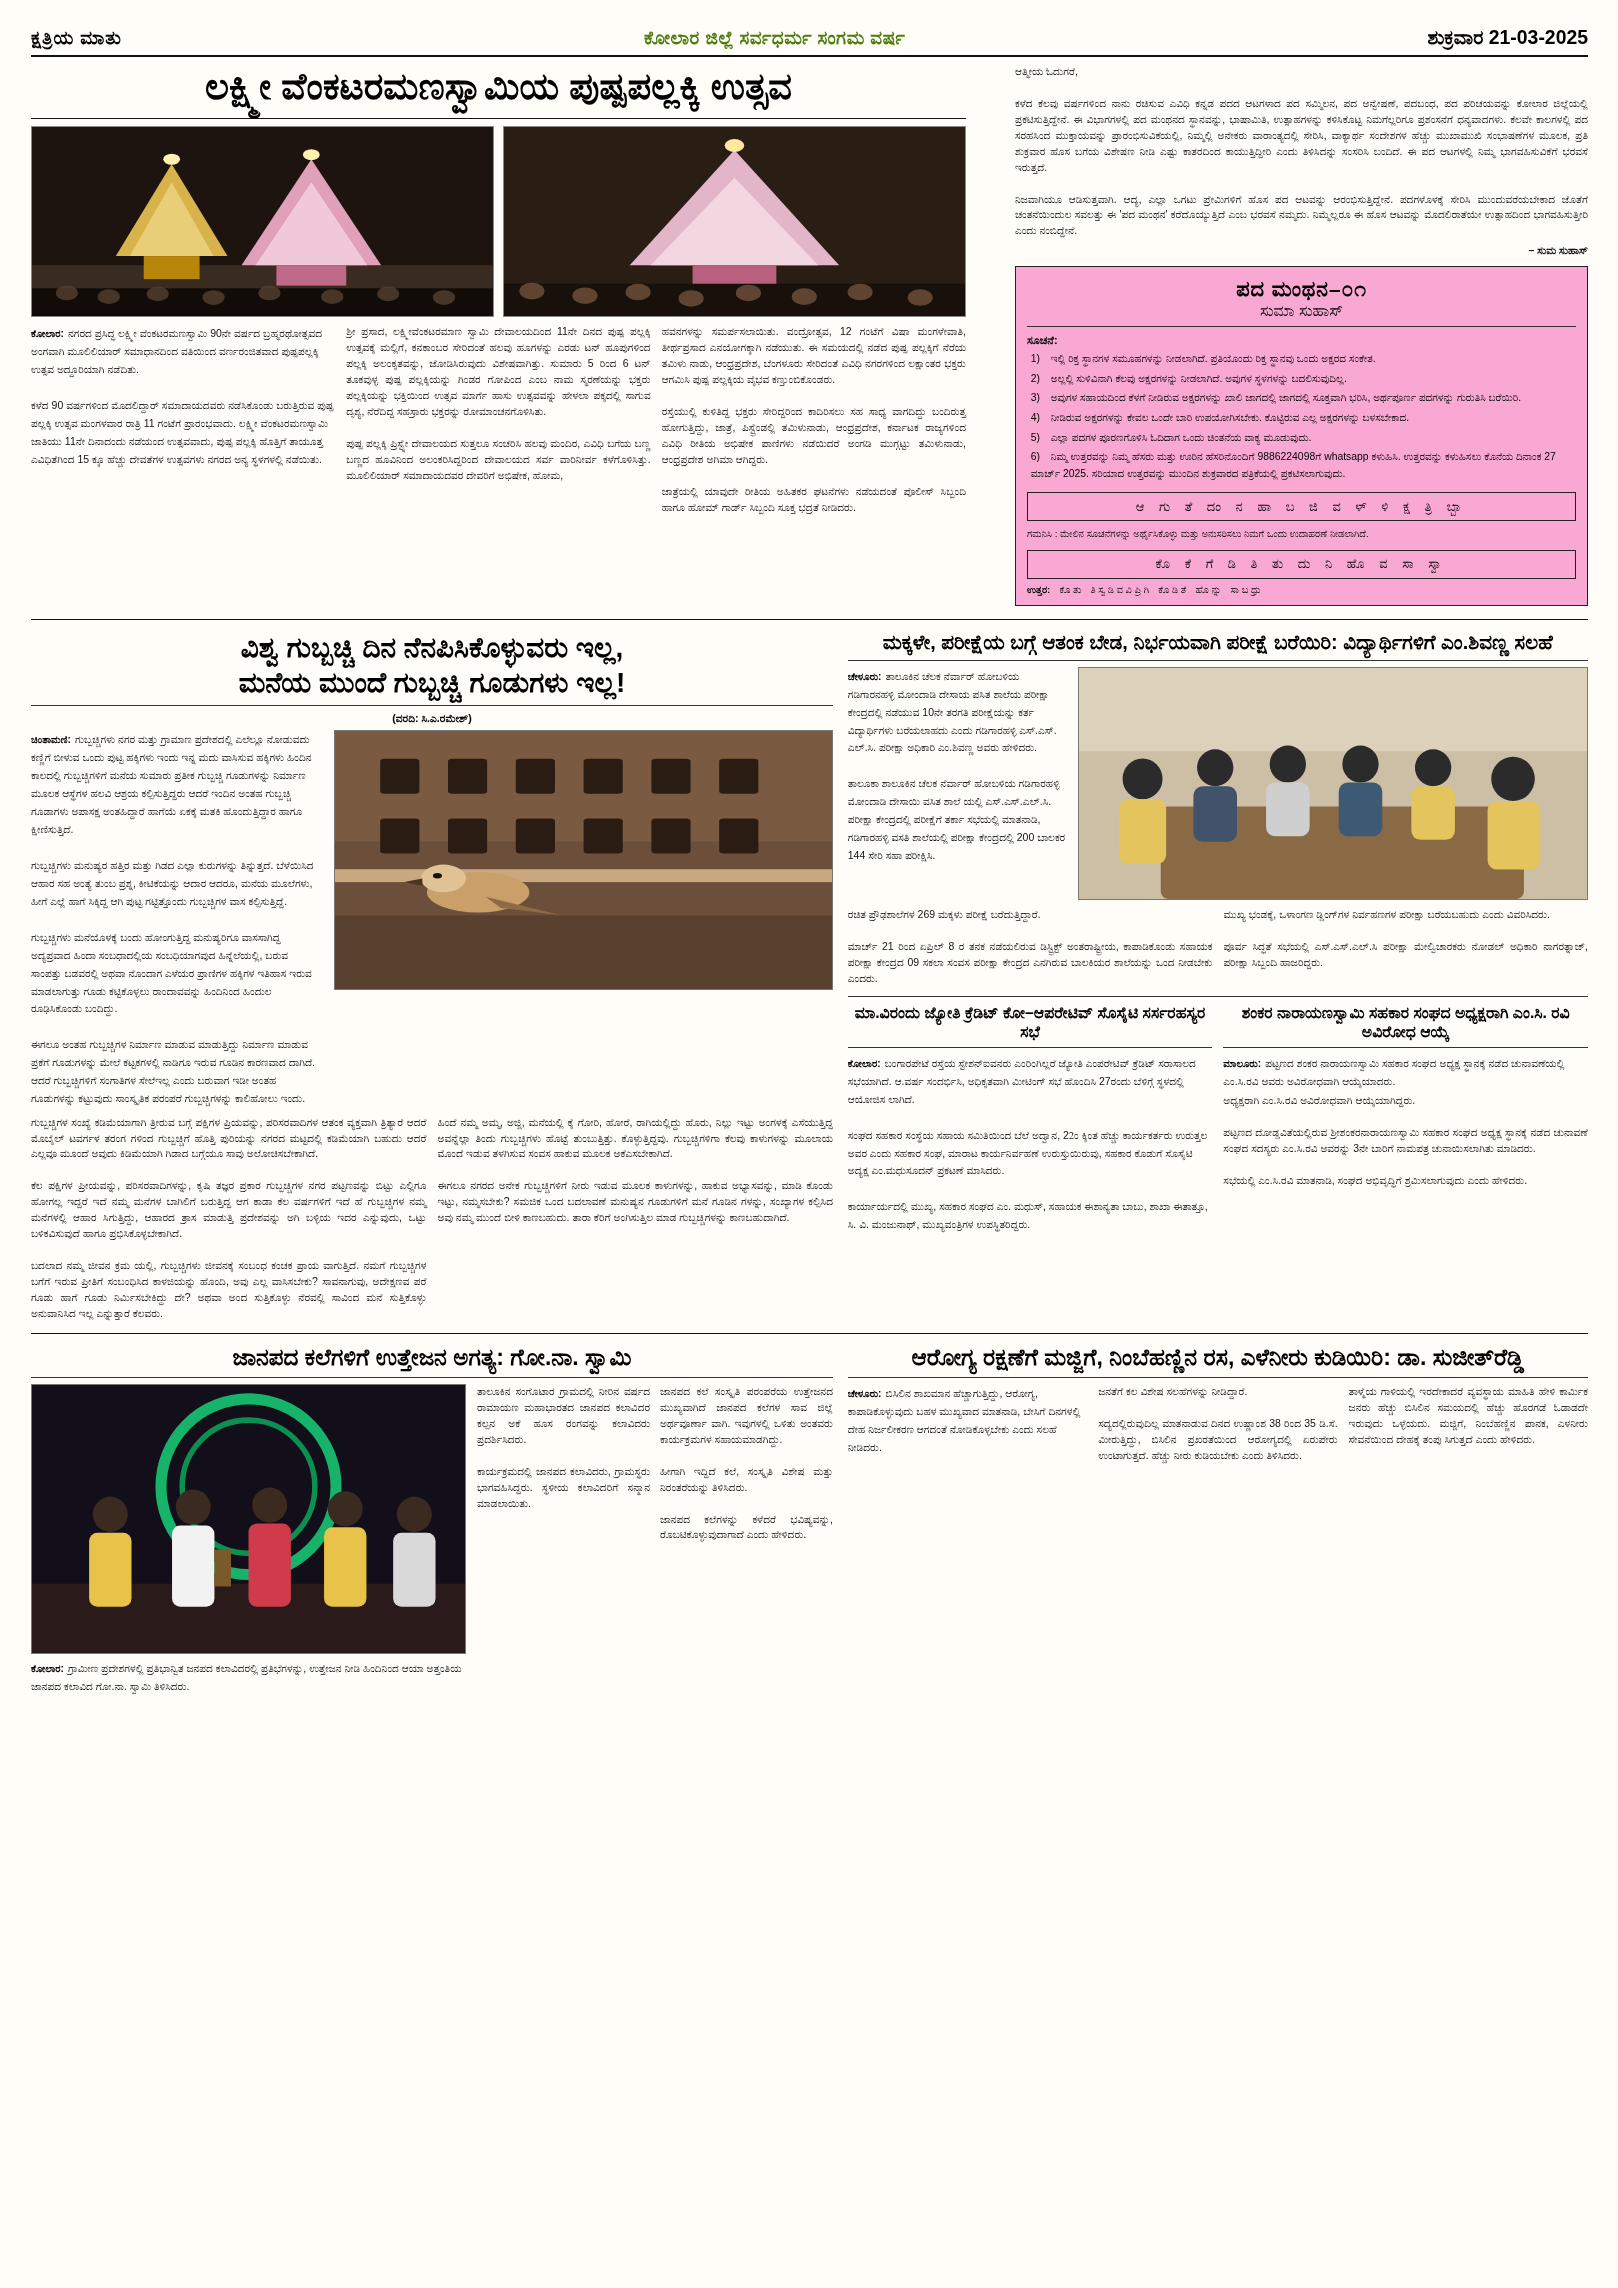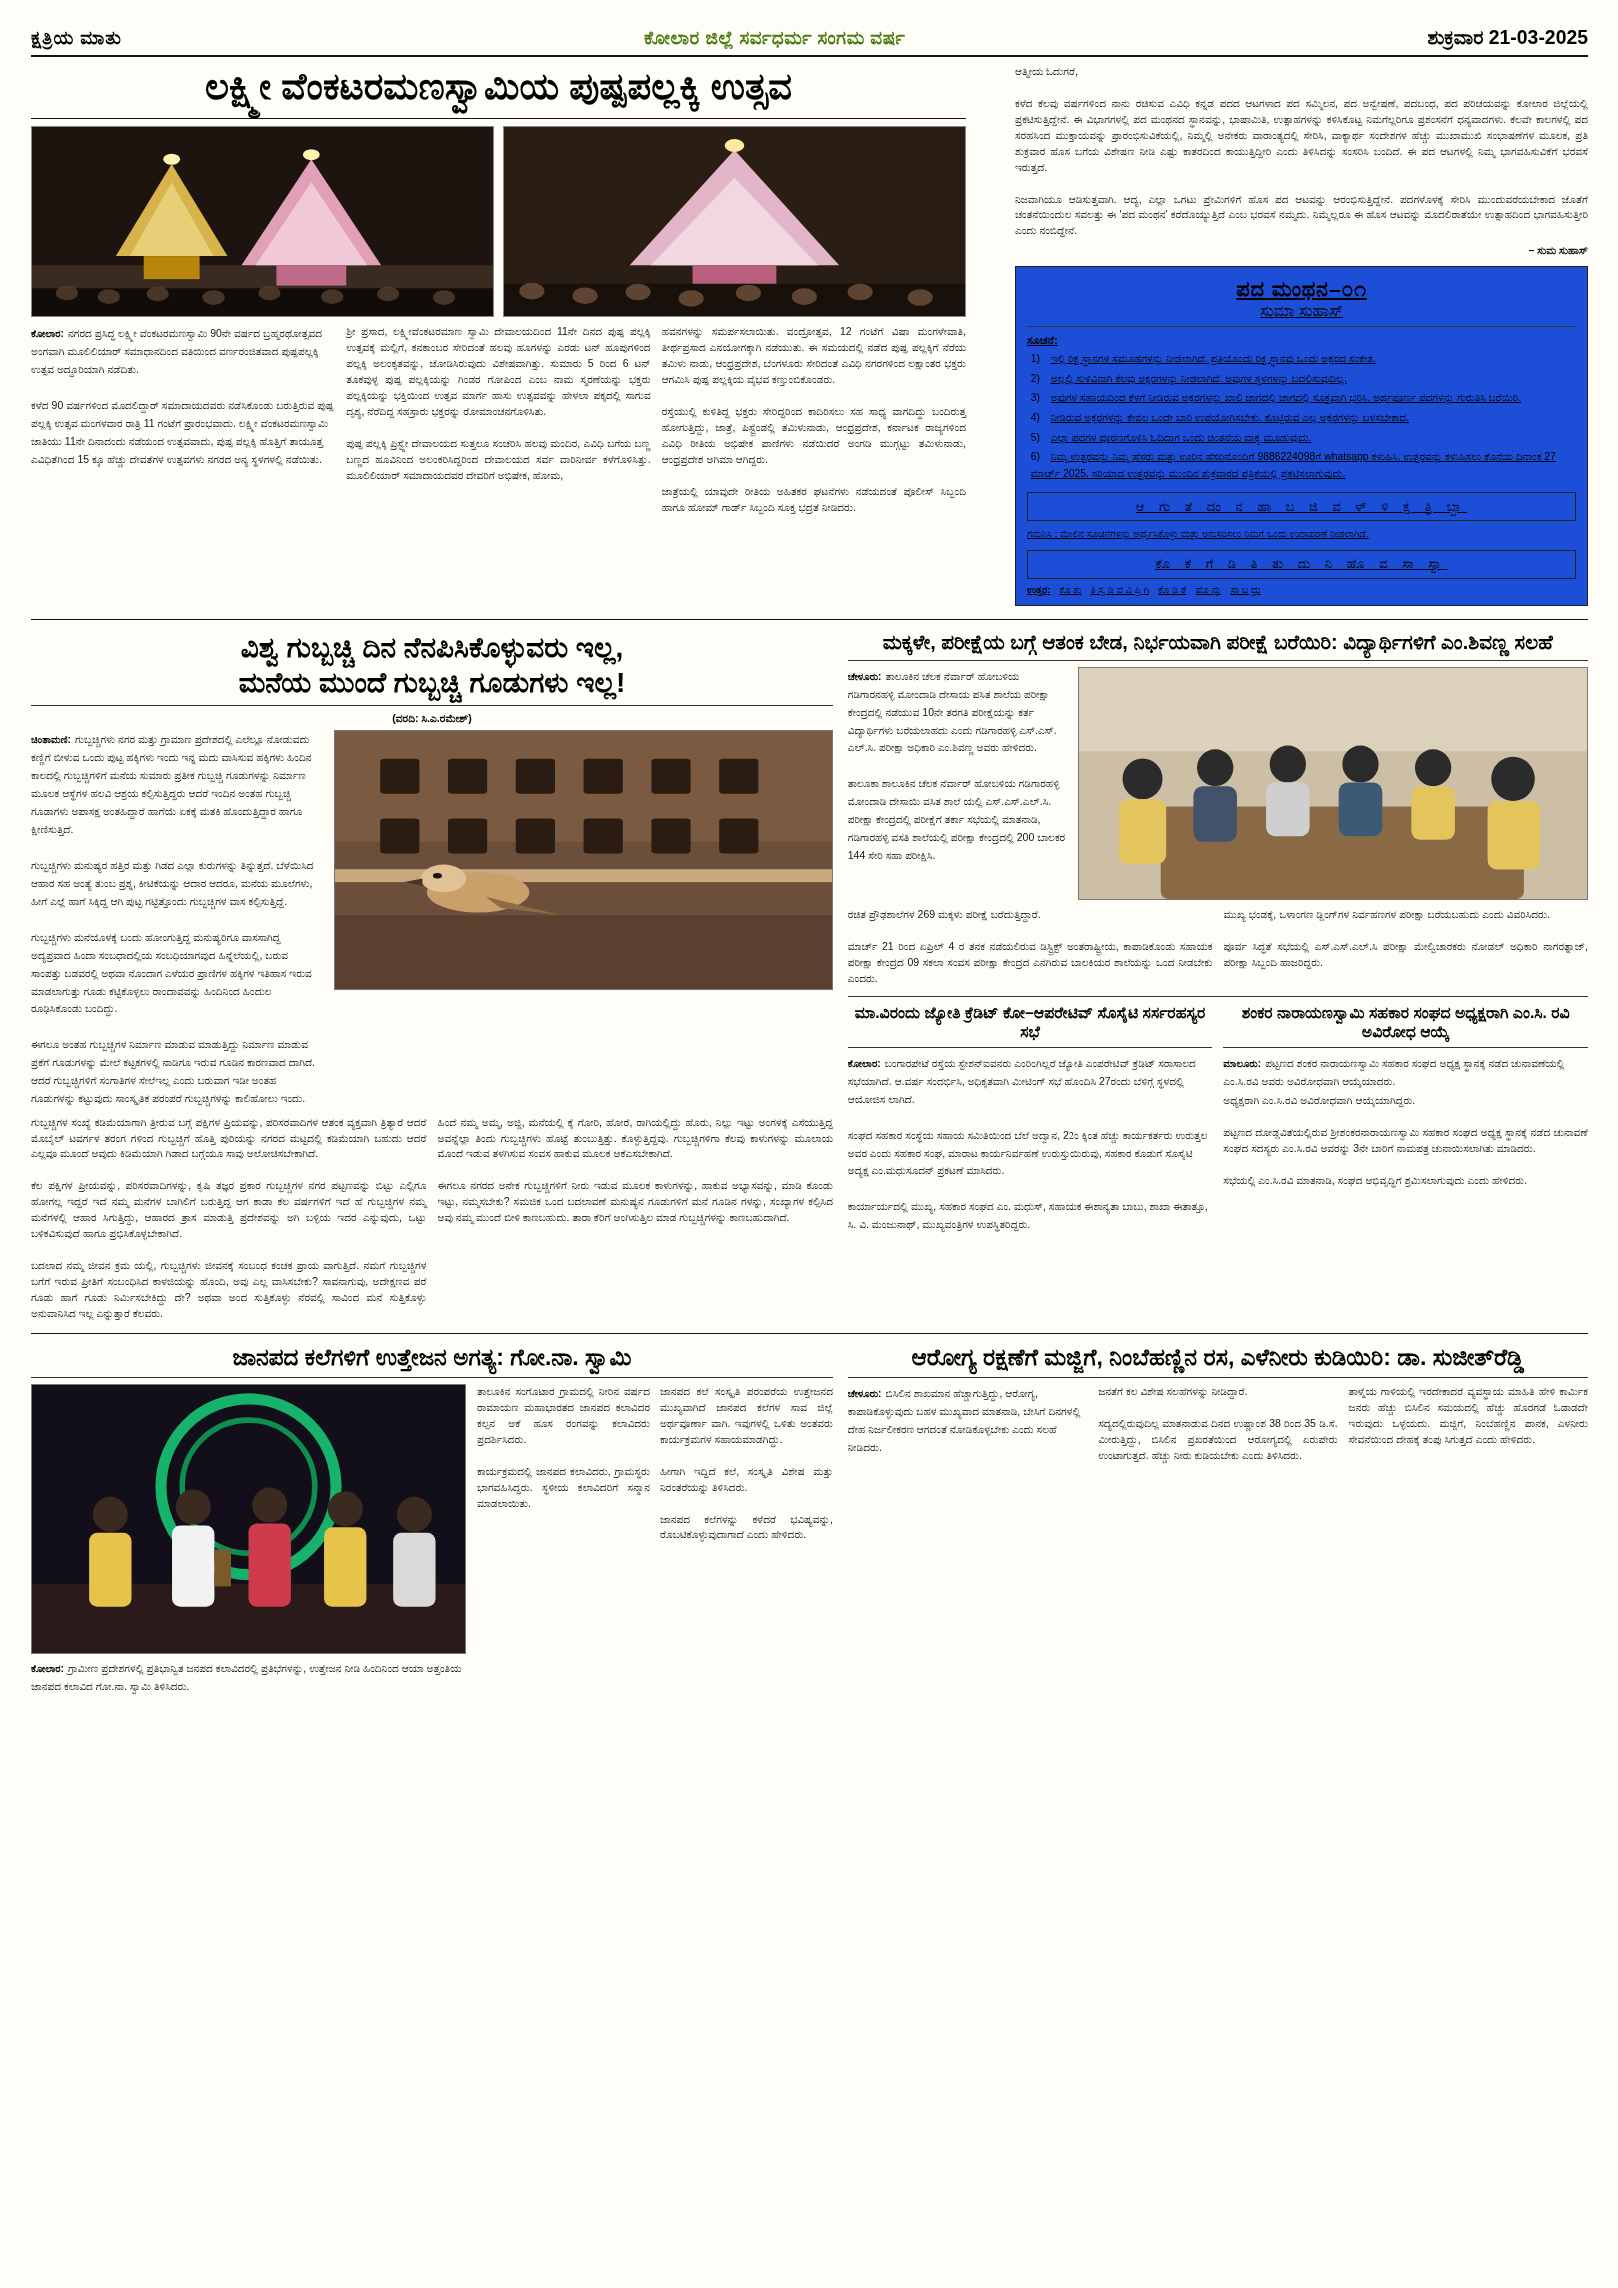--- a/index.html
+++ b/index.html
@@ -26,21 +26,21 @@
   
   .story1-title{font-size:37px;}
   .story1-wrap{display:flex;gap:13px;margin-top:7.4px;}
   .s1-left{width:62%;}
   .s1-right{width:38%;padding-left:36px;}
   .imgrow{display:flex;gap:9.2px;margin-bottom:7.4px;}
   .img-a{flex:1;height:189px;border:0.9px solid #888;}
   .cols3{display:flex;gap:11px;}
   .cols3>div{flex:1;}
   
-  .puzzle{border:0.9px solid #222;padding:9.2px 11px;background:#1d4ed8;text-decoration:underline;}
+  .puzzle{border:0.9px solid #222;padding:9.2px 11px;background:#f9a8d4;}
   .puzzle-title{text-align:center;font-size:21px;font-weight:bold;letter-spacing:0.9px;}
   .puzzle-sub{text-align:center;font-size:16px;margin-top:1.8px;}
   .puz-lbl{font-size:11px;font-weight:bold;margin-top:7.4px;}
   .puz-list{font-size:10.4px;line-height:1.62;margin:3.7px 0 0 0;padding-left:3.7px;}
   .puz-list li{margin-bottom:2.8px;list-style:none;}
   .puz-list li span.num{display:inline-block;width:20px;}
   .ansbox{border:0.9px solid #222;margin-top:9.2px;padding:5.5px 3.7px;text-align:center;font-size:13px;letter-spacing:5.5px;}
   .note{font-size:9.7px;margin-top:5.5px;line-height:1.45;}
   .ansrow{display:flex;font-size:9.7px;margin-top:5.5px;gap:9.2px;align-items:baseline;}
   
@@ -276,21 +276,21 @@
                   <rect x="450" y="144" width="58" height="74" rx="10" fill="#e4c45c"></rect>
               </g>
             </svg>
           </div>
         </div>
       </div>
 
       <div class="cols3" style="margin-top:7.4px">
         <div class="col-text" style="white-space:pre-wrap">ರಚಿತ ಪ್ರೌಢಶಾಲೆಗಳ 269 ಮಕ್ಕಳು ಪರೀಕ್ಷೆ ಬರೆದುತ್ತಿದ್ದಾರೆ.
 
-ಮಾರ್ಚ್ 21 ರಿಂದ ಏಪ್ರಿಲ್ 4 ರ ತನಕ ನಡೆಯಲಿರುವ ಡಿಸ್ಟ್ರಿಕ್ಟ್ ಅಂತರಾಷ್ಟ್ರೀಯ, ಕಾಪಾಡಿಕೊಂಡು ಸಹಾಯಕ ಪರೀಕ್ಷಾ ಕೇಂದ್ರದ 09 ಸಕಲಾ ಸಂವಸ ಪರೀಕ್ಷಾ ಕೇಂದ್ರದ ಎನಗಿರುವ ಬಾಲಕಿಯರ ಶಾಲೆಯನ್ನು ಒಂದ ನೀಡಬೇಕು ಎಂದರು.</div>
+ಮಾರ್ಚ್ 21 ರಿಂದ ಏಪ್ರಿಲ್ 8 ರ ತನಕ ನಡೆಯಲಿರುವ ಡಿಸ್ಟ್ರಿಕ್ಟ್ ಅಂತರಾಷ್ಟ್ರೀಯ, ಕಾಪಾಡಿಕೊಂಡು ಸಹಾಯಕ ಪರೀಕ್ಷಾ ಕೇಂದ್ರದ 09 ಸಕಲಾ ಸಂವಸ ಪರೀಕ್ಷಾ ಕೇಂದ್ರದ ಎನಗಿರುವ ಬಾಲಕಿಯರ ಶಾಲೆಯನ್ನು ಒಂದ ನೀಡಬೇಕು ಎಂದರು.</div>
         <div class="col-text" style="white-space:pre-wrap">ಮುಖ್ಯ ಭಂಡಕ್ಕೆ, ಒಳಾಂಗಣ ಡ್ಡಿಂಗ್‌ಗಳ ನಿರ್ವಹಣಗಳ ಪರೀಕ್ಷಾ ಬರೆಯಬಹುದು ಎಂದು ವಿವರಿಸಿದರು.
 
 ಪೂರ್ವ ಸಿದ್ಧತೆ ಸಭೆಯಲ್ಲಿ ಎಸ್.ಎಸ್.ಎಲ್.ಸಿ ಪರೀಕ್ಷಾ ಮೇಲ್ವಿಚಾರಕರು ನೋಡಲ್ ಅಧಿಕಾರಿ ನಾಗರತ್ನಾಜ್, ಪರೀಕ್ಷಾ ಸಿಬ್ಬಂದಿ ಹಾಜರಿದ್ದರು.</div>
       </div>
 
       <div class="thin" style="margin-top:9.2px"></div>
 
       <div style="display:flex;gap:11px;margin-top:5.5px">
         <div style="width:50%">
           <div class="hl" style="font-size:15.7px">ಮಾ.ವಿರಂದು ಜ್ಯೋತಿ ಕ್ರೆಡಿಟ್ ಕೋ–ಆಪರೇಟಿವ್ ಸೊಸೈಟಿ ಸರ್ಸರಹಸ್ಯರ ಸಭೆ</div>

